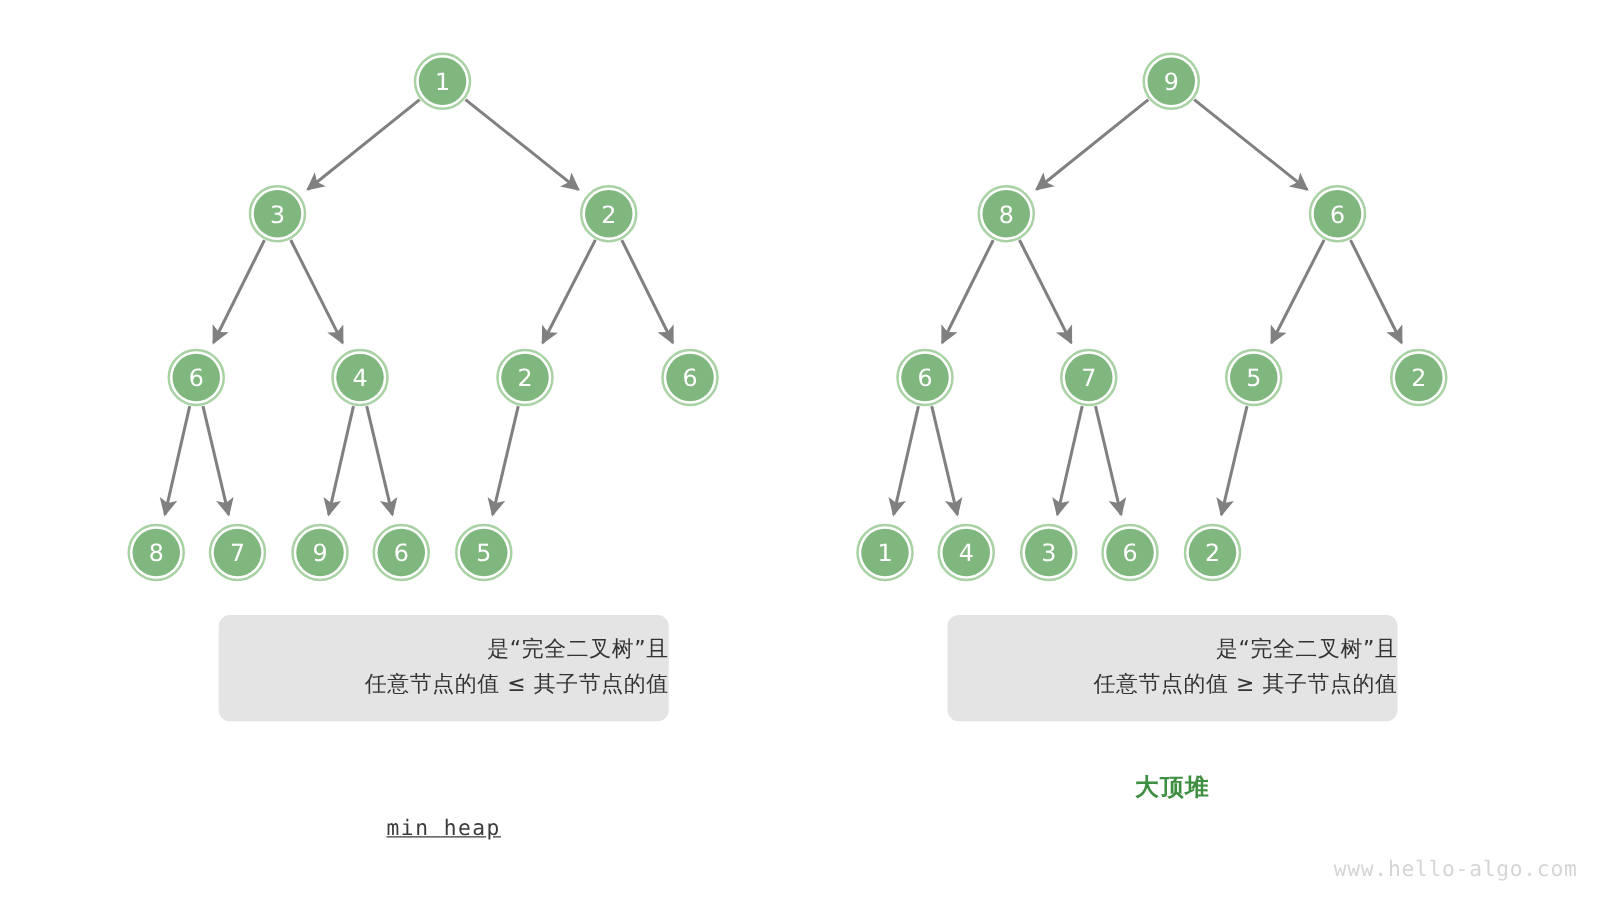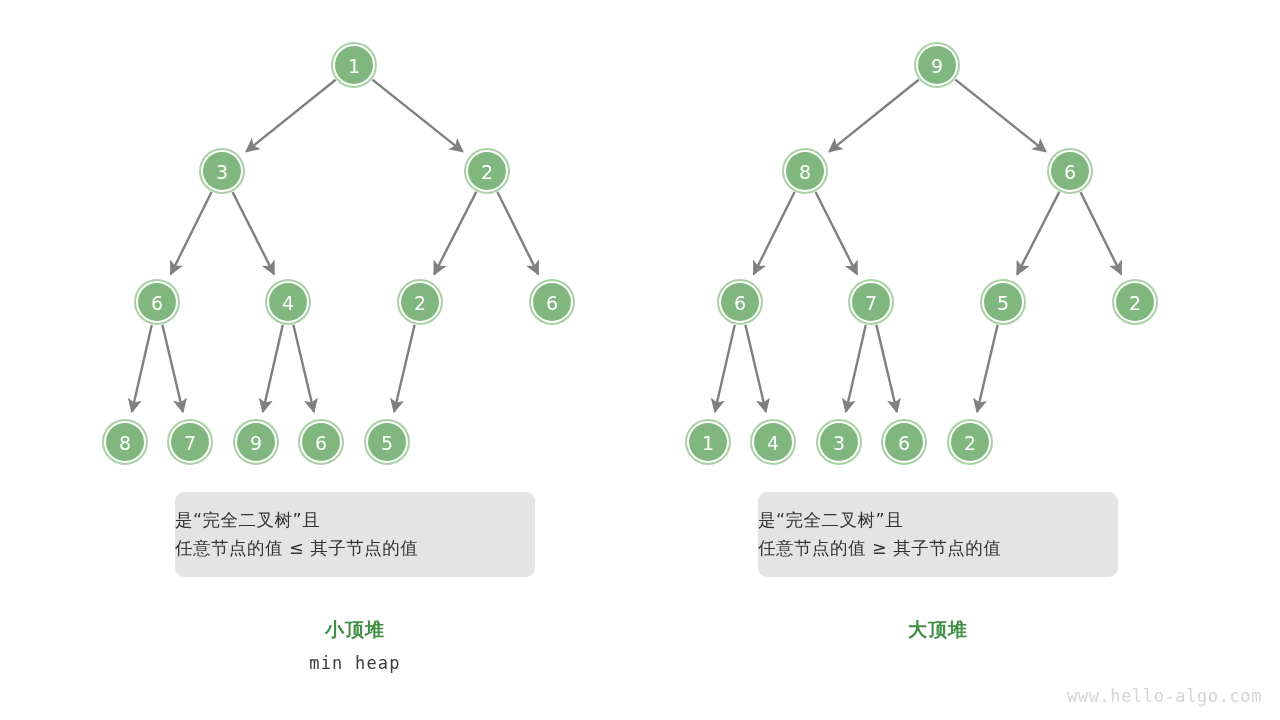--- a/index.html
+++ b/index.html
@@ -31,21 +31,21 @@
   }
 
   
   .caption-box {
     position: absolute;
     box-sizing: border-box;
     background: #e4e4e4;
     border-radius: 9px;
     display: flex;
     flex-direction: column;
-    align-items: flex-start;
+    align-items: flex-end;
     justify-content: center;
     gap: 6px;
     color: #333333;
     font-size: 17.5px;
     line-height: 1.25;
     letter-spacing: 0.5px;
     font-family: "DejaVu Sans", "Liberation Sans", sans-serif;
   }
   .caption-line {
     white-space: pre;
@@ -63,20 +63,21 @@
     font-family: "DejaVu Sans", "Liberation Sans", sans-serif;
   }
   .heap-subtitle {
     position: absolute;
     width: 300px;
     text-align: center;
     color: #3b3b3b;
     font-size: 17px;
     letter-spacing: 1.2px;
     font-family: "DejaVu Sans Mono", "Liberation Mono", monospace;
+    text-decoration: underline;
   }
 
   
   .watermark {
     position: absolute;
     right: 18px;
     bottom: 14px;
     color: #d5d5d5;
     font-size: 17px;
     letter-spacing: 0.6px;
@@ -246,21 +247,20 @@
           <circle cx="0" cy="0" r="19" fill="#7fb77e"></circle>
           <text x="0" y="1" class="node-label">2</text>
         </g>
       </g>
   </svg>
 
   <div class="caption-box" id="caption-min" style="left: 175px; top: 492px; width: 360px; height: 85px;">
     <span class="caption-line">是“完全二叉树”且</span>
     <span class="caption-line">任意节点的值 ≤ 其子节点的值</span>
   </div>
-  <div class="heap-title" id="title-min" style="left: 205px; top: 617px;">小顶堆</div>
   <div class="heap-subtitle" id="subtitle-min" style="left: 205px; top: 653px;">min heap</div>
 
   <div class="caption-box" id="caption-max" style="left: 758px; top: 492px; width: 360px; height: 85px;">
     <span class="caption-line">是“完全二叉树”且</span>
     <span class="caption-line">任意节点的值 ≥ 其子节点的值</span>
   </div>
   <div class="heap-title" id="title-max" style="left: 788px; top: 617px;">大顶堆</div>
 
   <div class="watermark">www.hello-algo.com</div>
 </div>

